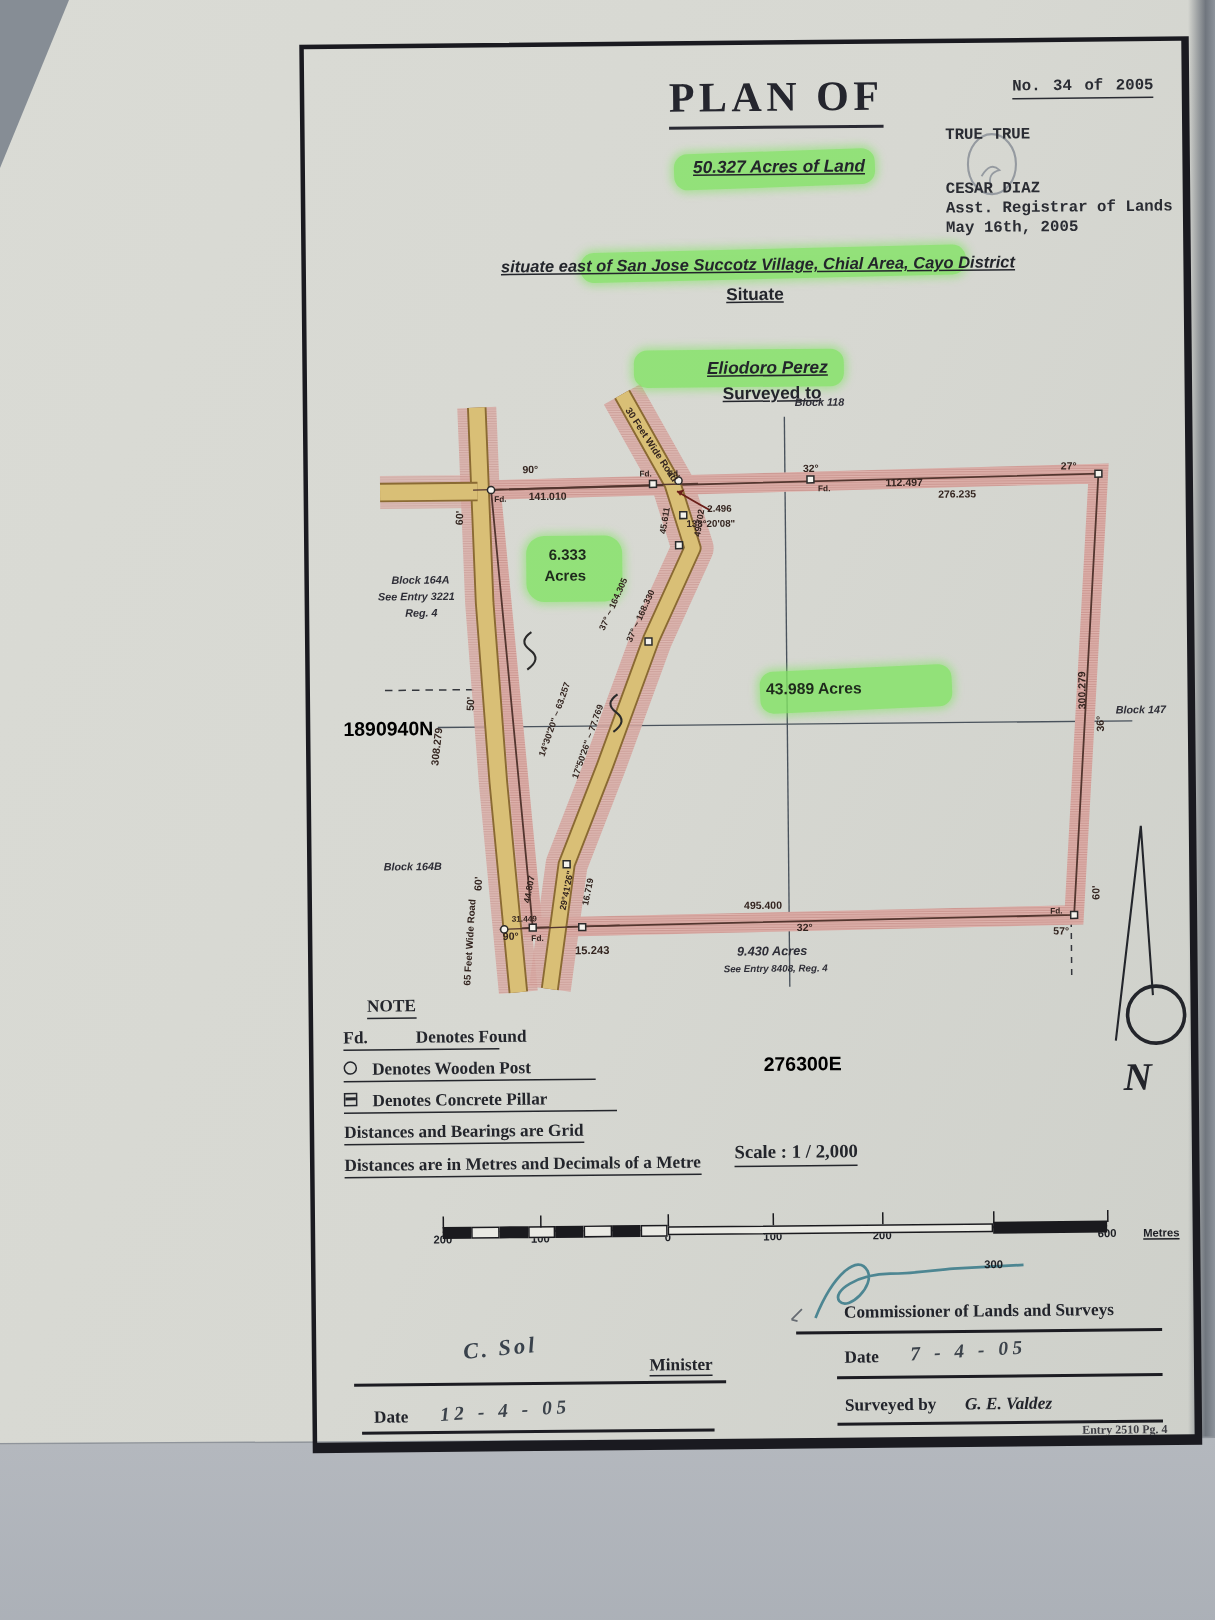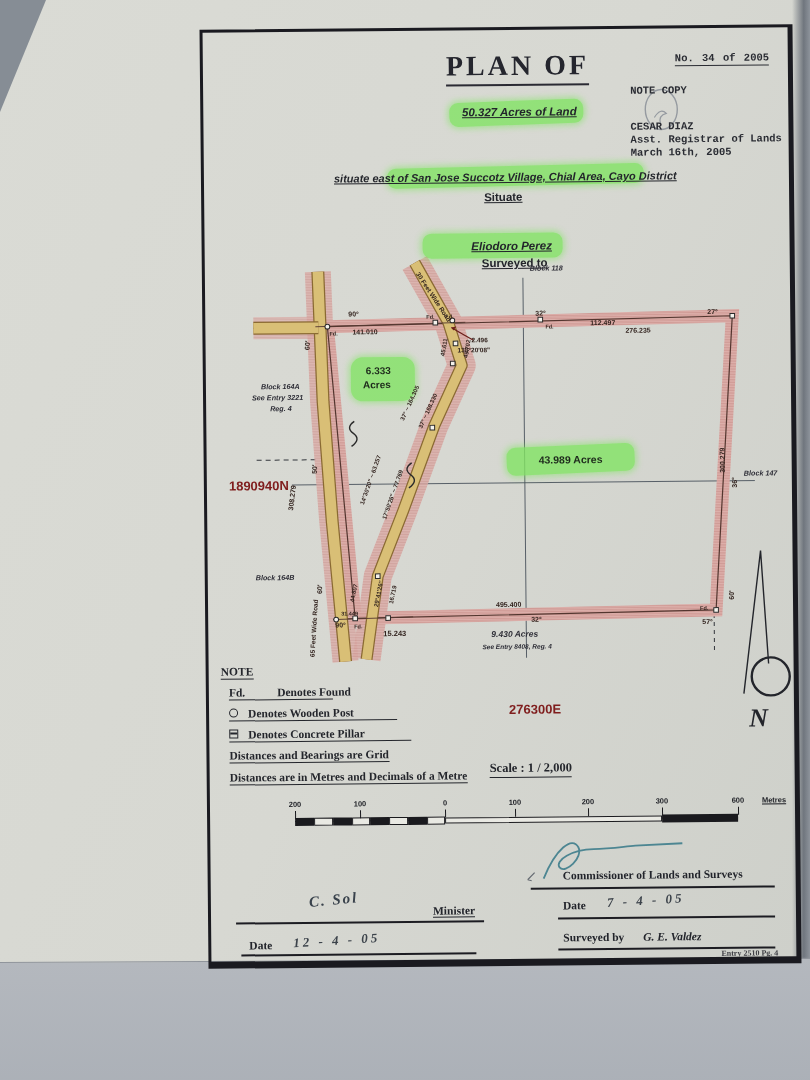--- a/index.html
+++ b/index.html
@@ -33,29 +33,29 @@
   .uital{font:700 italic 11.5px "Liberation Sans",sans-serif;text-decoration:underline;}
   .note-row{font:600 11.5px "Liberation Serif",serif;color:#24262c;
             border-bottom:1.3px solid #24262c;padding-bottom:1px;white-space:nowrap;z-index:3;}
   .post-circle{display:inline-block;position:static!important;width:7px;height:7px;
                border:1.3px solid #24262c;border-radius:50%;margin-right:10px;}
   .pillar-square{display:inline-block;position:static!important;width:7px;height:7px;
                border:1.3px solid #24262c;margin-right:10px;}
   .pillar-inner{position:static!important;display:block;margin-top:2.4px;height:1.2px;background:#24262c;}
   .scale-label{font:700 12.5px "Liberation Serif",serif;border-bottom:1.3px solid #24262c;
                padding-bottom:1px;color:#24262c;z-index:3;}
-  .tick{font:700 7.5px "Liberation Sans",sans-serif;color:#1c1e24;transform:translateX(-50%);z-index:3;}
+  .tick{font:700 7.5px "Liberation Sans",sans-serif;color:#1c1e24;transform:translateX(-50%);z-index:3;margin-top:22px;}
   .bar{z-index:3;}
   .sig-label{font:600 11.5px "Liberation Serif",serif;color:#22242b;z-index:3;}
   .rule{background:#1c1c22;height:1.5px;z-index:3;}
   .hand{font:600 italic 13px "Liberation Serif",serif;color:#3c434b;letter-spacing:3px;
         transform:rotate(-3deg);z-index:4;}
   .sig-hand{font:600 italic 15px "Liberation Serif",serif;color:#39424c;letter-spacing:2px;
         transform:rotate(-5deg);z-index:4;}
-  .grid-lbl{font:600 13px "Liberation Sans",sans-serif;color:#7f1d1d;z-index:3;}
+  .grid-lbl{font:600 13px "Liberation Sans",sans-serif;color:#000000;z-index:3;}
   .acres{font:700 10.5px "Liberation Sans",sans-serif;color:#1e2a1c;z-index:3;}
   .north-n{font:600 italic 26px "Liberation Serif",serif;color:#23252b;z-index:3;}
 </style>
 </head>
 <body>
 
 <div class="canvas">
   <div class="paper"></div>
   <div class="corner-shadow"></div>
   <div class="edge-right"></div>
@@ -132,24 +132,24 @@
       </g>
 
       <g fill="none">
         <path d="M333 849 C345 820 362 806 368 818 C373 828 355 845 349 838 C344 831 362 820 383 820 C400 820 412 818 425 817 L472 815" stroke="#3e7d8c" stroke-width="1.8" opacity="0.9"></path>
         <path d="M317 850 l7 -7 M317 850 l4 1" stroke="#666b72" stroke-width="1.2"></path>
       </g>
     </svg>
 
     <div class="txt title" style="left:243px;top:20px;">PLAN OF</div>
     <div class="txt mono" style="left:472px;top:24px;border-bottom:1.3px solid #2a2c33;padding-bottom:1px;word-spacing:2px;">No.  34  of  2005</div>
-    <div class="txt mono" style="left:427px;top:56px;">NOTE COPY</div>
+    <div class="txt mono" style="left:427px;top:56px;">TRUE TRUE</div>
     <div class="txt mono" style="left:427px;top:92px;">CESAR DIAZ</div>
     <div class="txt mono" style="left:427px;top:105px;">Asst. Registrar of Lands</div>
-    <div class="txt mono" style="left:427px;top:118px;">March 16th, 2005</div>
+    <div class="txt mono" style="left:427px;top:118px;">May 16th, 2005</div>
 
     <div class="hl" style="left:246px;top:71px;width:134px;height:24px;transform:rotate(-1.5deg);"></div>
     <div class="txt uital" style="left:252px;top:76px;width:128px;text-align:center;">50.327 Acres of Land</div>
 
     <div class="txt usans" style="left:280px;top:113px;">Situate</div>
 
     <div class="hl" style="left:183px;top:136px;width:257px;height:20px;transform:rotate(-0.8deg);"></div>
     <div class="txt uital" style="left:130px;top:141px;width:330px;text-align:center;font-size:11px;">situate east of San Jose Succotz Village, Chial Area, Cayo District</div>
 
     <div class="txt usans" style="left:277px;top:179px;">Surveyed to</div>
@@ -202,40 +202,40 @@
     <div class="lbl blk" style="left:55px;top:350px;">Block 164A</div>
     <div class="lbl blk" style="left:46px;top:361px;">See Entry 3221</div>
     <div class="lbl blk" style="left:64px;top:372px;">Reg. 4</div>
     <div class="lbl blk" style="left:48px;top:541px;">Block 164B</div>
 
     <div class="hl" style="left:145px;top:326px;width:64px;height:44px;border-radius:12px;"></div>
     <div class="acres" style="left:160px;top:334px;font-size:10px;">6.333</div>
     <div class="acres" style="left:157px;top:348px;font-size:10px;">Acres</div>
 
     <div class="hl" style="left:300px;top:416px;width:128px;height:28px;transform:rotate(-2deg);"></div>
-    <div class="acres" style="left:332px;top:424px;">43.989 Acres</div>
+    <div class="acres" style="left:304px;top:424px;">43.989 Acres</div>
 
     <div class="grid-lbl" style="left:22px;top:446px;">1890940N</div>
     <div class="grid-lbl" style="left:300px;top:672px;">276300E</div>
     <div class="north-n" style="left:540px;top:676px;">N</div>
 
-    <div class="note-row" style="left:12px;top:633px;">NOTE</div>
+    <div class="note-row" style="left:36px;top:633px;">NOTE</div>
     <div class="note-row" style="left:20px;top:654px;width:104px;"><span style="position:static;margin-right:8px;">Fd.</span><span style="position:static;margin-left:24px;">Denotes Found</span></div>
     <div class="note-row" style="left:20px;top:675px;width:168px;"><span class="post-circle"></span><span style="position:static;">Denotes Wooden Post</span></div>
     <div class="note-row" style="left:20px;top:696px;width:182px;"><span class="pillar-square"><span class="pillar-inner"></span></span><span style="position:static;">Denotes Concrete Pillar</span></div>
     <div class="note-row" style="left:20px;top:717px;">Distances and Bearings are Grid</div>
     <div class="note-row" style="left:20px;top:739px;">Distances are in Metres and Decimals of a Metre</div>
 
     <div class="scale-label" style="left:280px;top:731px;">Scale : 1 / 2,000</div>
     <div class="tick" style="left:85px;top:768px;">200</div>
     <div class="tick" style="left:150px;top:768px;">100</div>
     <div class="tick" style="left:235px;top:768px;">0</div>
     <div class="tick" style="left:305px;top:768px;">100</div>
     <div class="tick" style="left:378px;top:768px;">200</div>
-    <div class="tick" style="left:452px;top:768px;">300</div>
+    <div class="tick" style="left:452px;top:788px;">300</div>
     <div class="tick" style="left:528px;top:768px;">600</div>
     <div class="tick" style="left:552px;top:768px;transform:none;text-decoration:underline;">Metres</div>
 
     <div class="bar" style="left:85px;top:789px;width:443px;height:1px;background:#1a1a1e;"></div>
     <div class="bar" style="left:85px;top:786px;width:19px;height:8px;background:#1a1a1e;"></div>
     <div class="bar" style="left:104px;top:786px;width:19px;height:8px;border:1px solid #1a1a1e;background:#e9e9e3;box-sizing:border-box;"></div>
     <div class="bar" style="left:123px;top:786px;width:19px;height:8px;background:#1a1a1e;"></div>
     <div class="bar" style="left:142px;top:786px;width:18px;height:8px;border:1px solid #1a1a1e;background:#e9e9e3;box-sizing:border-box;"></div>
     <div class="bar" style="left:160px;top:786px;width:19px;height:8px;background:#1a1a1e;"></div>
     <div class="bar" style="left:179px;top:786px;width:19px;height:8px;border:1px solid #1a1a1e;background:#e9e9e3;box-sizing:border-box;"></div>

